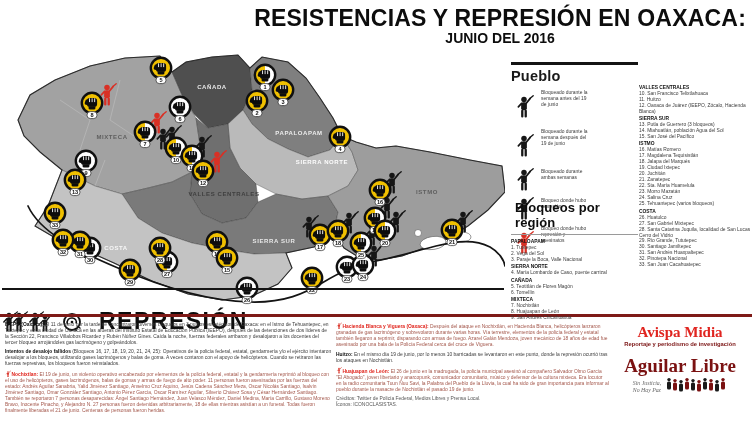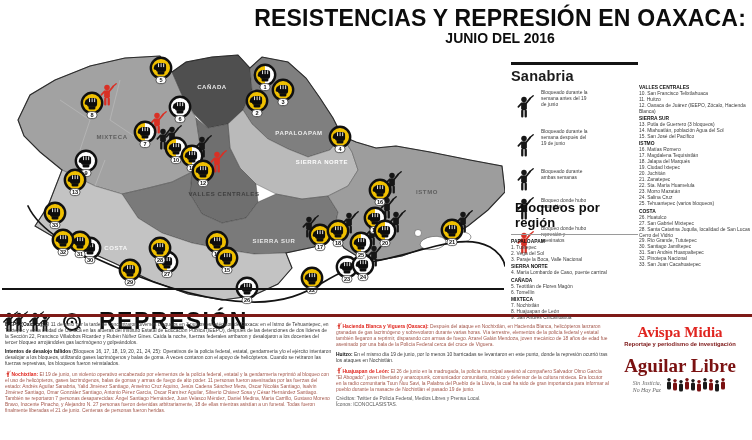--- a/index.html
+++ b/index.html
@@ -745,21 +745,21 @@
         <line x1="5.5" y1="4" x2="8.5" y2="6.5" stroke="#111" stroke-width="1.2"></line>
         <line x1="3" y1="6" x2="4.5" y2="9" stroke="#111" stroke-width="1.2"></line>
       </g>
     </svg>
   <span class="blabel">REPRESIÓN</span>
 </div>
 <div id="divider"></div>
 
 <div id="legend-panel">
   <div class="lg-rule"></div>
-  <h2>Sanabria</h2>
+  <h2>Pueblo</h2>
   <div id="legend-items">
       <div class="lg-item">
         <svg class="lg-ic" width="26" height="26" viewBox="-13 -13 26 26">
           <g transform="translate(0,1) scale(1.15)" fill="#161616" stroke="#161616">
             <circle cx="0" cy="-7.4" r="2.4" stroke-width="0"></circle>
             <rect x="-2.5" y="-5" width="5" height="7" rx="1.8" stroke-width="0"></rect>
             <rect x="-2.5" y="1.6" width="2" height="6.6" rx="0.9" stroke-width="0"></rect>
             <rect x="0.5" y="1.6" width="2" height="6.6" rx="0.9" stroke-width="0"></rect>
             <line x1="2" y1="-4.2" x2="5.4" y2="-8.4" stroke-width="1.5" stroke-linecap="round"></line>
             <line x1="5.4" y1="-8.4" x2="8" y2="-10.6" stroke-width="1.2" stroke-linecap="round"></line>

